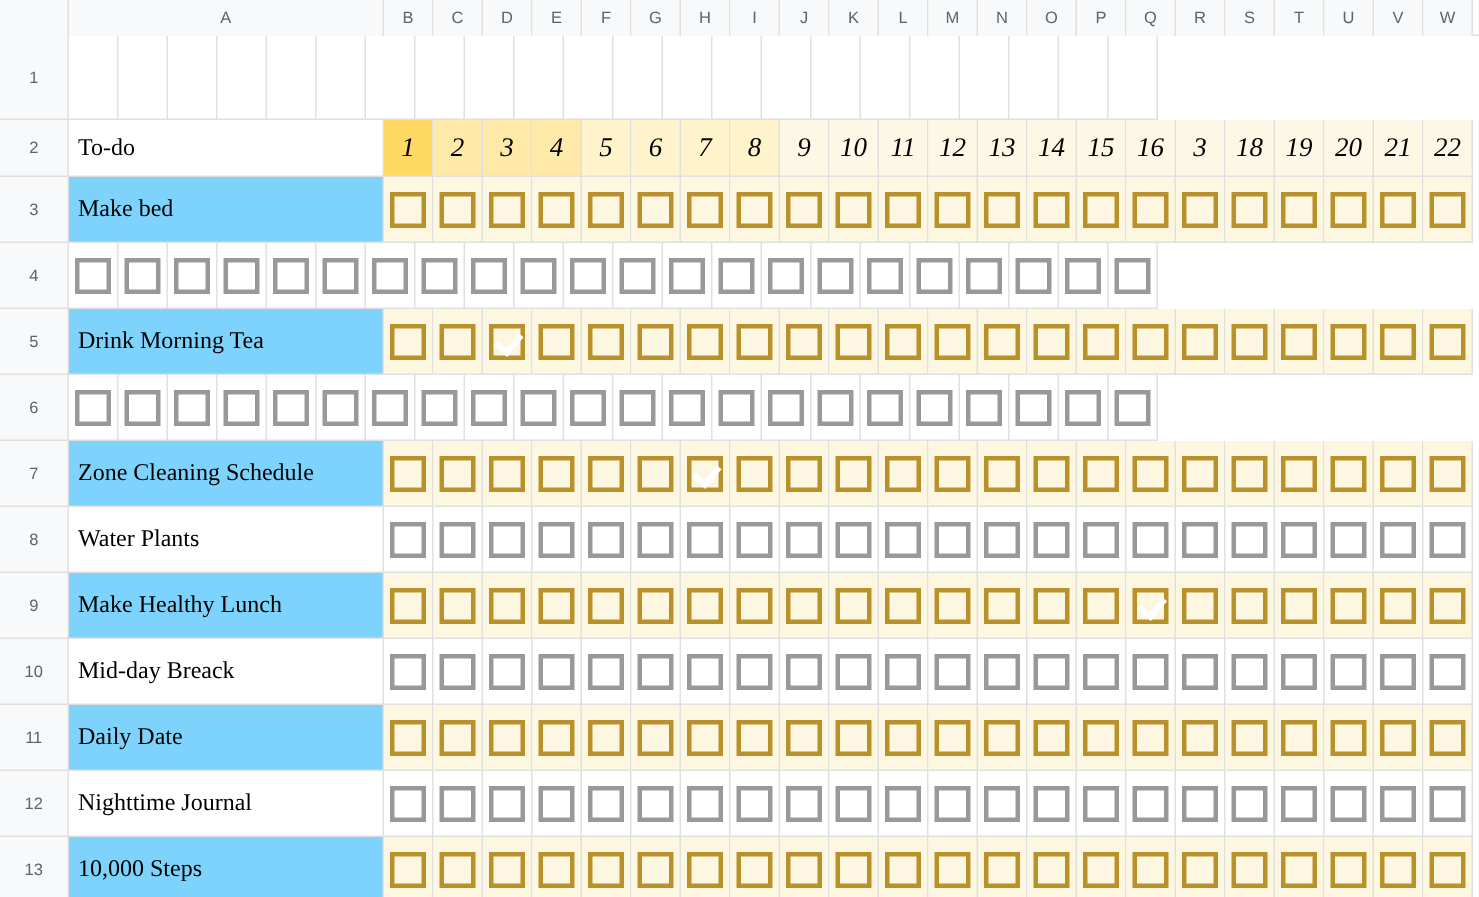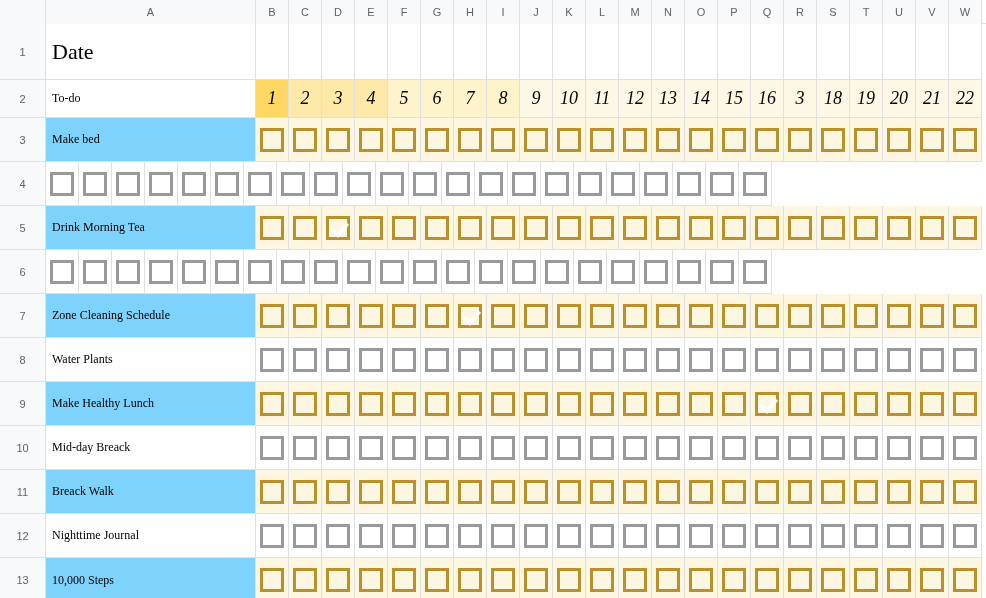--- a/index.html
+++ b/index.html
@@ -8,21 +8,21 @@
   .sheet { display: flex; flex-direction: column; width: 986px; height: 598px; }
   
   .col-headers { display: flex; height: 24px; border-bottom: 1px solid #e0e0e0; background: #fff; }
   .corner { width: 46px; height: 24px; border-right: 1px solid #e0e0e0; background: #f8f9fa; }
   .col-a-header { width: 210px; height: 24px; border-right: 1px solid #e0e0e0; display: flex; align-items: center; justify-content: center; font-size: 11px; color: #5f6368; background: #f8f9fa; }
   .col-header { width: 33px; height: 24px; border-right: 1px solid #e0e0e0; display: flex; align-items: center; justify-content: center; font-size: 11px; color: #5f6368; background: #f8f9fa; }
   
   .body-rows { display: flex; flex-direction: column; }
   .row { display: flex; }
   .row-header { width: 46px; border-right: 1px solid #e0e0e0; border-bottom: 1px solid #e0e0e0; display: flex; align-items: center; justify-content: center; font-size: 11px; color: #5f6368; background: #f8f9fa; }
-  .cell-a { width: 210px; border-right: 1px solid #e0e0e0; border-bottom: 1px solid #e0e0e0; display: flex; align-items: center; padding-left: 6px; font-family: "Segoe Script","Brush Script MT",cursive; font-size: 12px; color: #000; white-space: nowrap; overflow: hidden; }
+  .cell-a { width: 210px; border-right: 1px solid #e0e0e0; border-bottom: 1px solid #e0e0e0; display: flex; align-items: center; padding-left: 6px; font-family: "Segoe Script","Brush Script MT",cursive; font-size: 16px; color: #000; white-space: nowrap; overflow: hidden; }
   .cell-a.date-label { font-size: 22px; }
   .cell-a.shaded { background: #7dd3fc; }
   .cell-day { width: 33px; border-right: 1px solid #e0e0e0; border-bottom: 1px solid #e0e0e0; display: flex; align-items: center; justify-content: center; }
   .num { font-family: "Segoe Script","Brush Script MT",cursive; font-size: 18px; font-style: italic; color: #000; }
   .cell-day.gold { background: #ffd763; }
   .cell-day.fade1 { background: #ffe9a8; }
   .cell-day.fade2 { background: #fff3cc; }
   .cell-day.fade3 { background: #fdf8e6; }
   
   .row-1 { height: 56px; }
@@ -69,21 +69,20 @@
     <div class="col-header">T</div>
     <div class="col-header">U</div>
     <div class="col-header">V</div>
     <div class="col-header">W</div>
   </div>
 
   <div class="body-rows">
 
     <div class="row row-1">
       <div class="row-header">1</div>
-      <div class="cell-a date-label" style="overflow: visible; position: relative; z-index: 2;">Date</div>
       <div class="cell-day"></div>
         <div class="cell-day"></div>
         <div class="cell-day"></div>
         <div class="cell-day"></div>
         <div class="cell-day"></div>
         <div class="cell-day"></div>
         <div class="cell-day"></div>
         <div class="cell-day"></div>
         <div class="cell-day"></div>
         <div class="cell-day"></div>
@@ -725,21 +724,21 @@
         </div>
         <div class="cell-day">
           <div class="checkbox"></div>
         </div>
         <div class="cell-day">
           <div class="checkbox"></div>
         </div>
       </div>
       <div class="row row-task">
         <div class="row-header">11</div>
-        <div class="cell-a shaded">Breack Walk</div>
+        <div class="cell-a shaded">Daily Date</div>
         <div class="cell-day shaded">
           <div class="checkbox"></div>
         </div>
         <div class="cell-day shaded">
           <div class="checkbox"></div>
         </div>
         <div class="cell-day shaded">
           <div class="checkbox"></div>
         </div>
         <div class="cell-day shaded">

